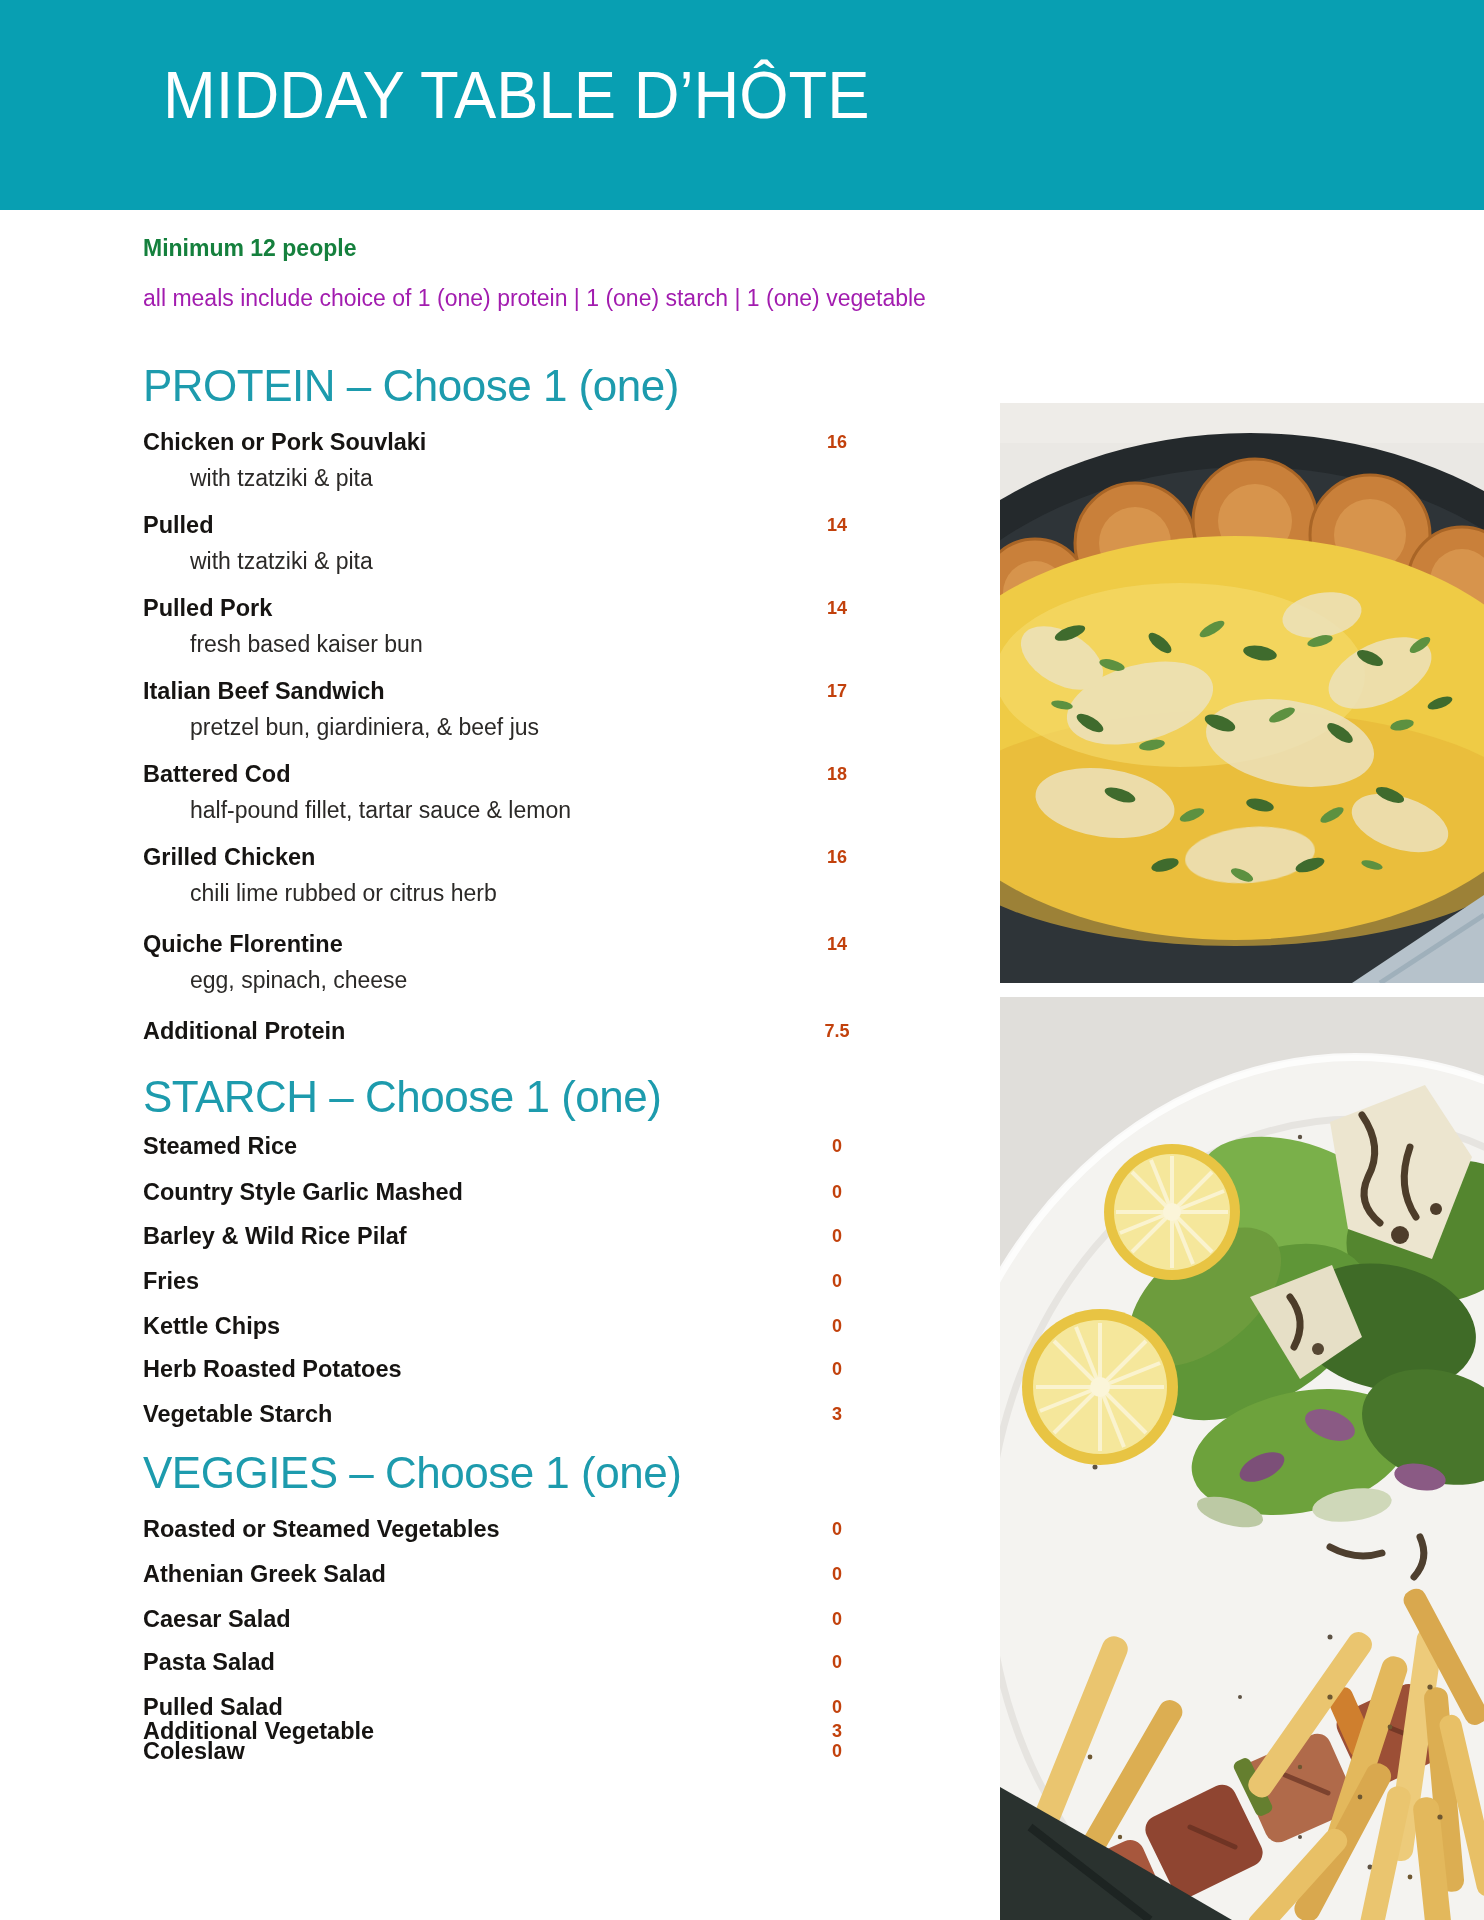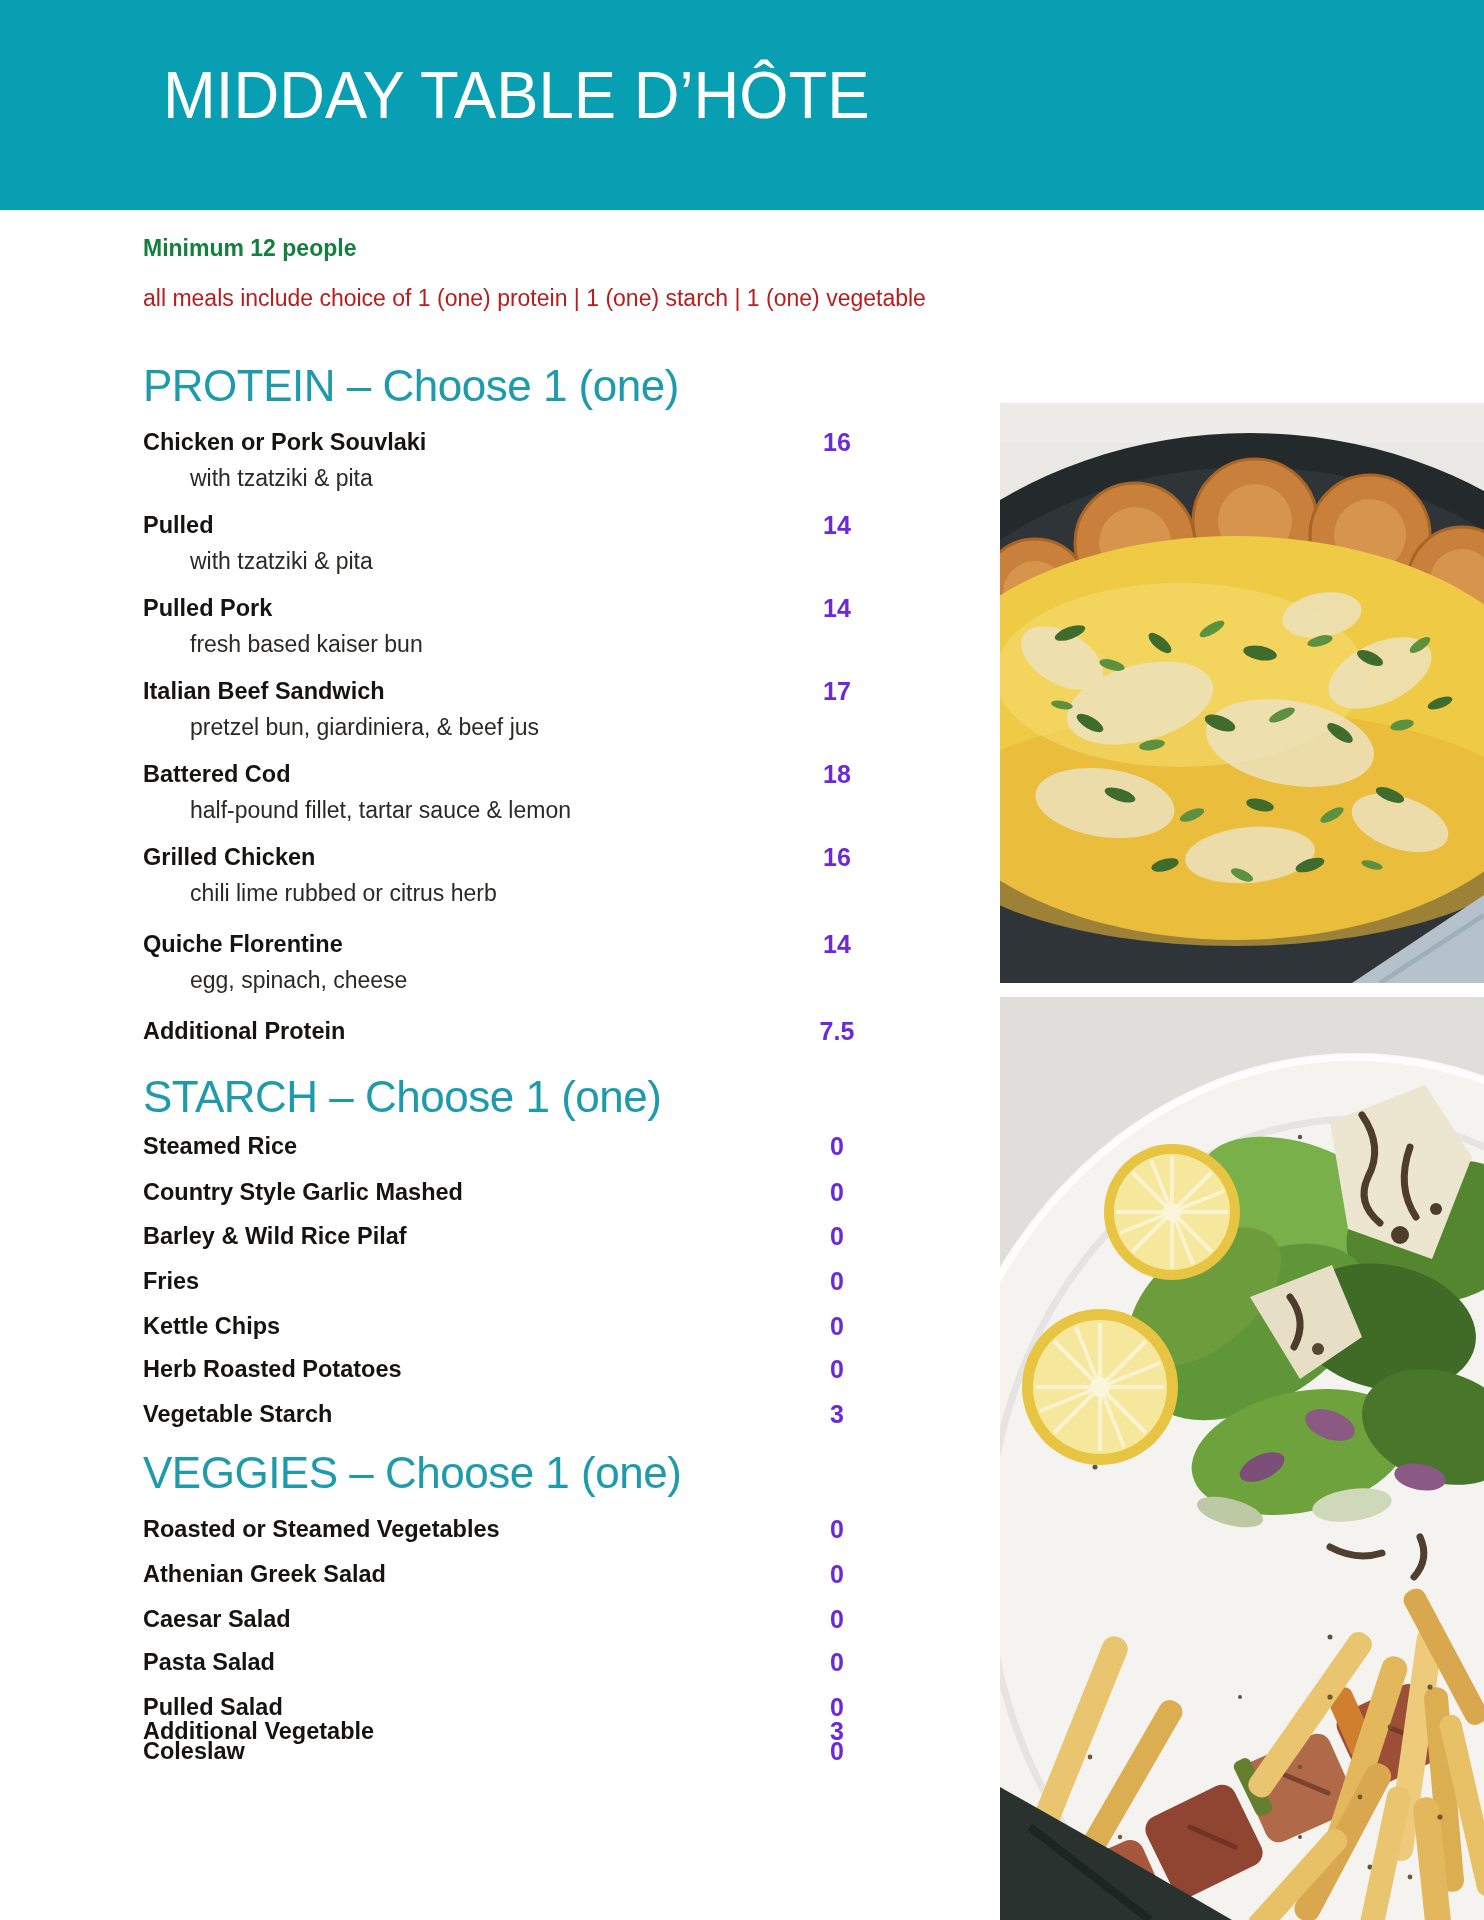--- a/index.html
+++ b/index.html
@@ -2,28 +2,28 @@
 <html><head>
 <meta charset="utf-8">
 <style>
   html,body{margin:0;padding:0;background:#ffffff;}
   .page{position:relative;width:1484px;height:1920px;background:#ffffff;overflow:hidden;
         font-family:"Liberation Sans",sans-serif;color:#1e1c1a;}
   .banner{position:absolute;left:0;top:0;width:1484px;height:210px;background:#089fb2;background:#089fb2;}
   .page-title{position:absolute;left:163px;top:62px;font-size:66px;line-height:66px;color:#ffffff;
               font-weight:400;letter-spacing:0px;white-space:nowrap;transform:scaleX(.96);transform-origin:left;}
   .min-note{position:absolute;left:143px;top:234px;font-size:23px;line-height:28px;font-weight:bold;color:#15803d;}
-  .includes{position:absolute;left:143px;top:284px;font-size:23px;line-height:28px;color:#b91c1c;}
+  .includes{position:absolute;left:143px;top:284px;font-size:23px;line-height:28px;color:#a21caf;}
   #menu{position:absolute;left:143px;top:0;width:760px;height:1920px;}
   .sec-head{position:absolute;left:0;font-size:44px;line-height:48px;font-weight:400;color:#1d9bad;
             letter-spacing:-.5px;white-space:nowrap;}
   .item{position:absolute;left:0;width:740px;}
   .item-name{position:absolute;left:0;top:0;font-size:23.5px;line-height:30px;font-weight:bold;color:#161412;white-space:nowrap;}
-  .item-price{position:absolute;left:672px;top:0;width:44px;text-align:center;font-size:25px;line-height:30px;
-              font-weight:bold;color:#6d28d9;}
+  .item-price{position:absolute;left:672px;top:0;width:44px;text-align:center;font-size:18px;line-height:30px;
+              font-weight:bold;color:#c2410c;}
   .item-desc{position:absolute;left:47px;top:36px;font-size:23px;line-height:30px;color:#2b2927;white-space:nowrap;}
   .photo{position:absolute;display:block;}
   #photo-quiche{left:1000px;top:403px;}
   #photo-plate{left:1000px;top:997px;}
 </style>
 </head>
 <body>
 
 <div class="page">
 

